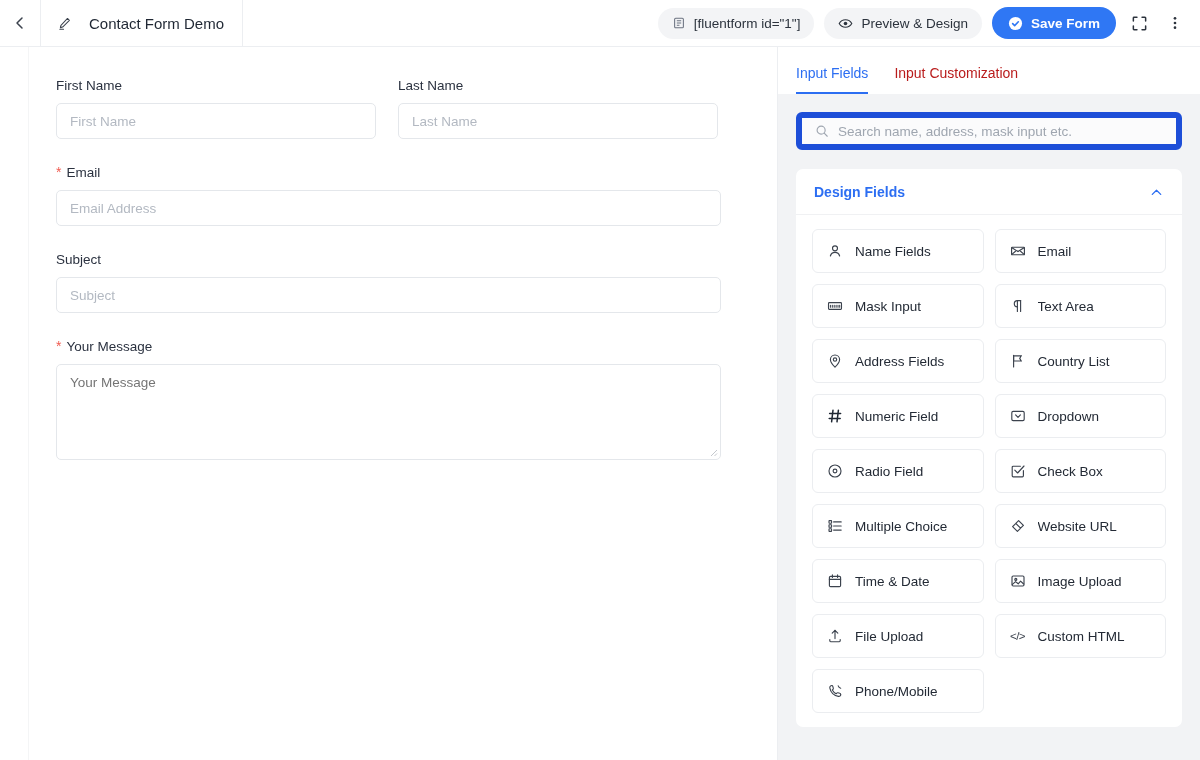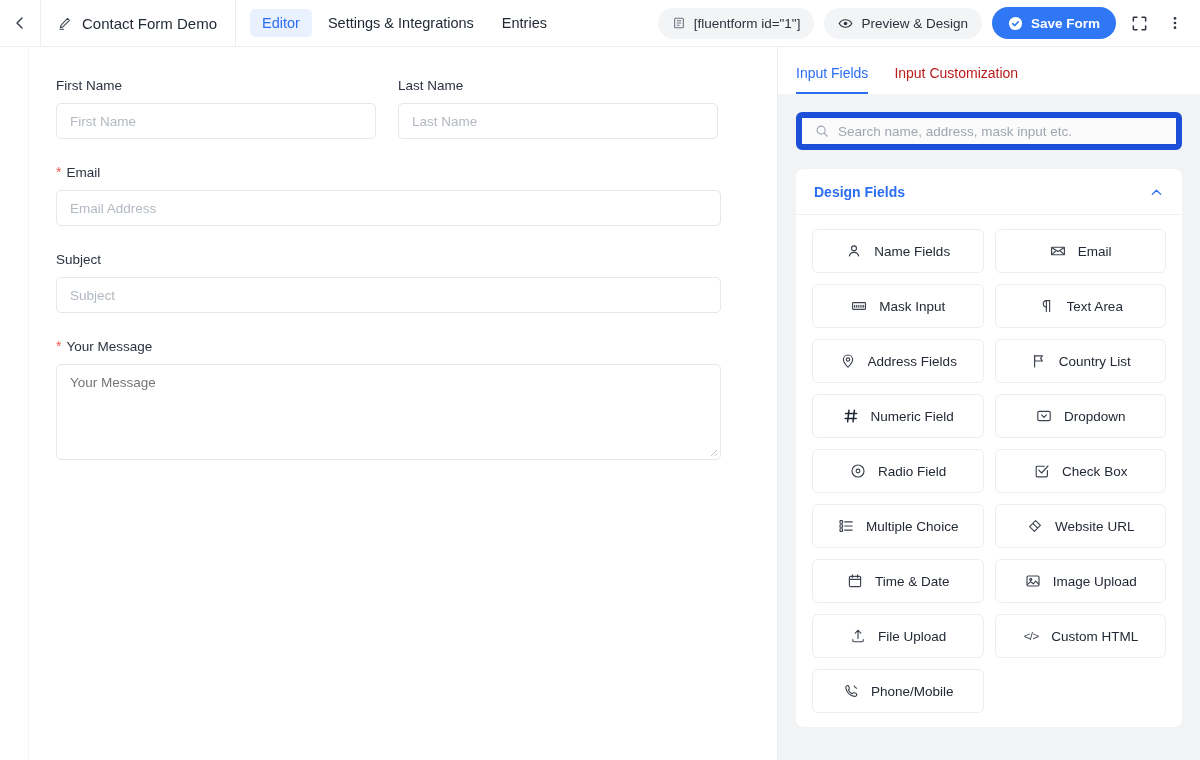--- a/index.html
+++ b/index.html
@@ -21,21 +21,21 @@
     display: flex; align-items: center;
     position: relative;
   }
   .back-btn {
     width: 40px; height: 46px;
     display: flex; align-items: center; justify-content: center;
     cursor: pointer;
   }
   .vdivider { width: 1px; height: 46px; background: #eceef1; }
   .form-title {
-    display: flex; align-items: center; gap: 10px;
+    display: flex; align-items: center; gap: 17px;
     padding: 0 18px 0 16px;
     height: 46px;
   }
   .form-title .tname {
     font-size: 15px; color: #1f2733; font-weight: 400;
     white-space: nowrap;
   }
   .nav-tabs { display: flex; align-items: center; gap: 4px; padding-left: 14px; }
   .nav-tab {
     font-size: 14.5px; color: #232a35;
@@ -185,21 +185,21 @@
     padding: 14px 16px 0 16px;
   }
   .field-btn {
     display: flex; align-items: center; gap: 11px;
     height: 44px;
     border: 1px solid #ebedf0; border-radius: 6px;
     background: #ffffff;
     padding: 0 13px;
     font-size: 13.5px; color: #232a35;
     cursor: pointer;
-    white-space: nowrap; overflow: hidden; justify-content: center;
+    white-space: nowrap; overflow: hidden;
   }
   .field-btn .fi {
     width: 18px; min-width: 18px; height: 18px;
     display: flex; align-items: center; justify-content: center;
     color: #3c434e;
   }
   .field-btn .flbl { overflow: hidden; text-overflow: ellipsis; }
   .code-ico { font-size: 11.5px; color: #3c434e; letter-spacing: -0.5px; }
   svg { display: block; }
 </style>
@@ -225,25 +225,20 @@
         <svg width="15" height="15" viewBox="0 0 16 16" fill="none" stroke="#3c434e" stroke-width="1.1" stroke-linecap="round" stroke-linejoin="round">
             <path d="M11.2 2.6 L13.2 4.6 L6 11.8 L3.6 12.4 L4.2 10z"></path>
             <path d="M3 14.2 h4"></path>
           </svg>
       </span>
       <span class="tname">Contact Form Demo</span>
     </div>
 
     <div class="vdivider"></div>
 
-    <div class="nav-tabs">
-      <div class="nav-tab active">Editor</div>
-      <div class="nav-tab">Settings &amp; Integrations</div>
-      <div class="nav-tab">Entries</div>
-    </div>
 
     <div class="top-right">
 
       <div class="pill">
         <span>
           <svg width="14" height="14" viewBox="0 0 16 16" fill="none" stroke="#6b7280" stroke-width="1.2">
               <rect x="3" y="2.5" width="10" height="11" rx="1.2"></rect>
               <path d="M5.5 5.5h5M5.5 8h5M5.5 10.5h3"></path>
             </svg>
         </span>

